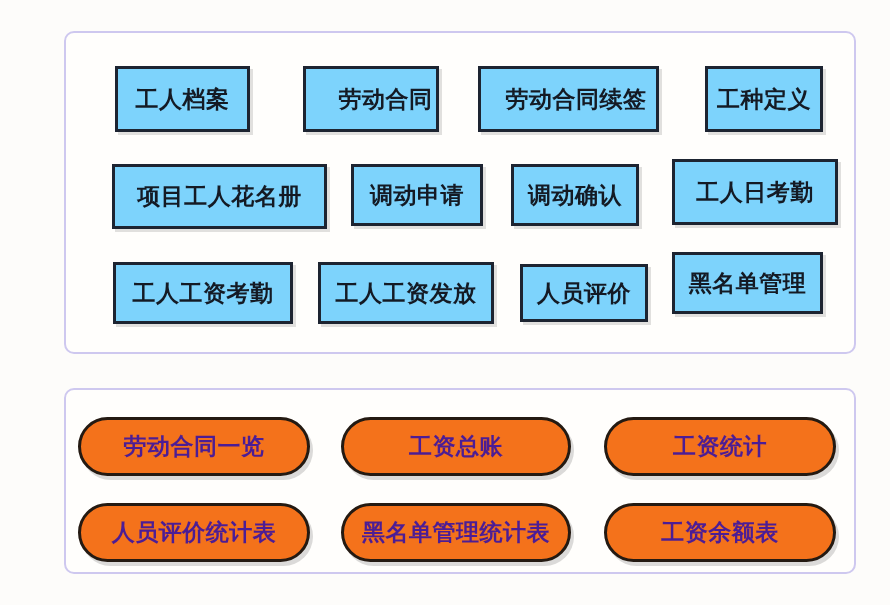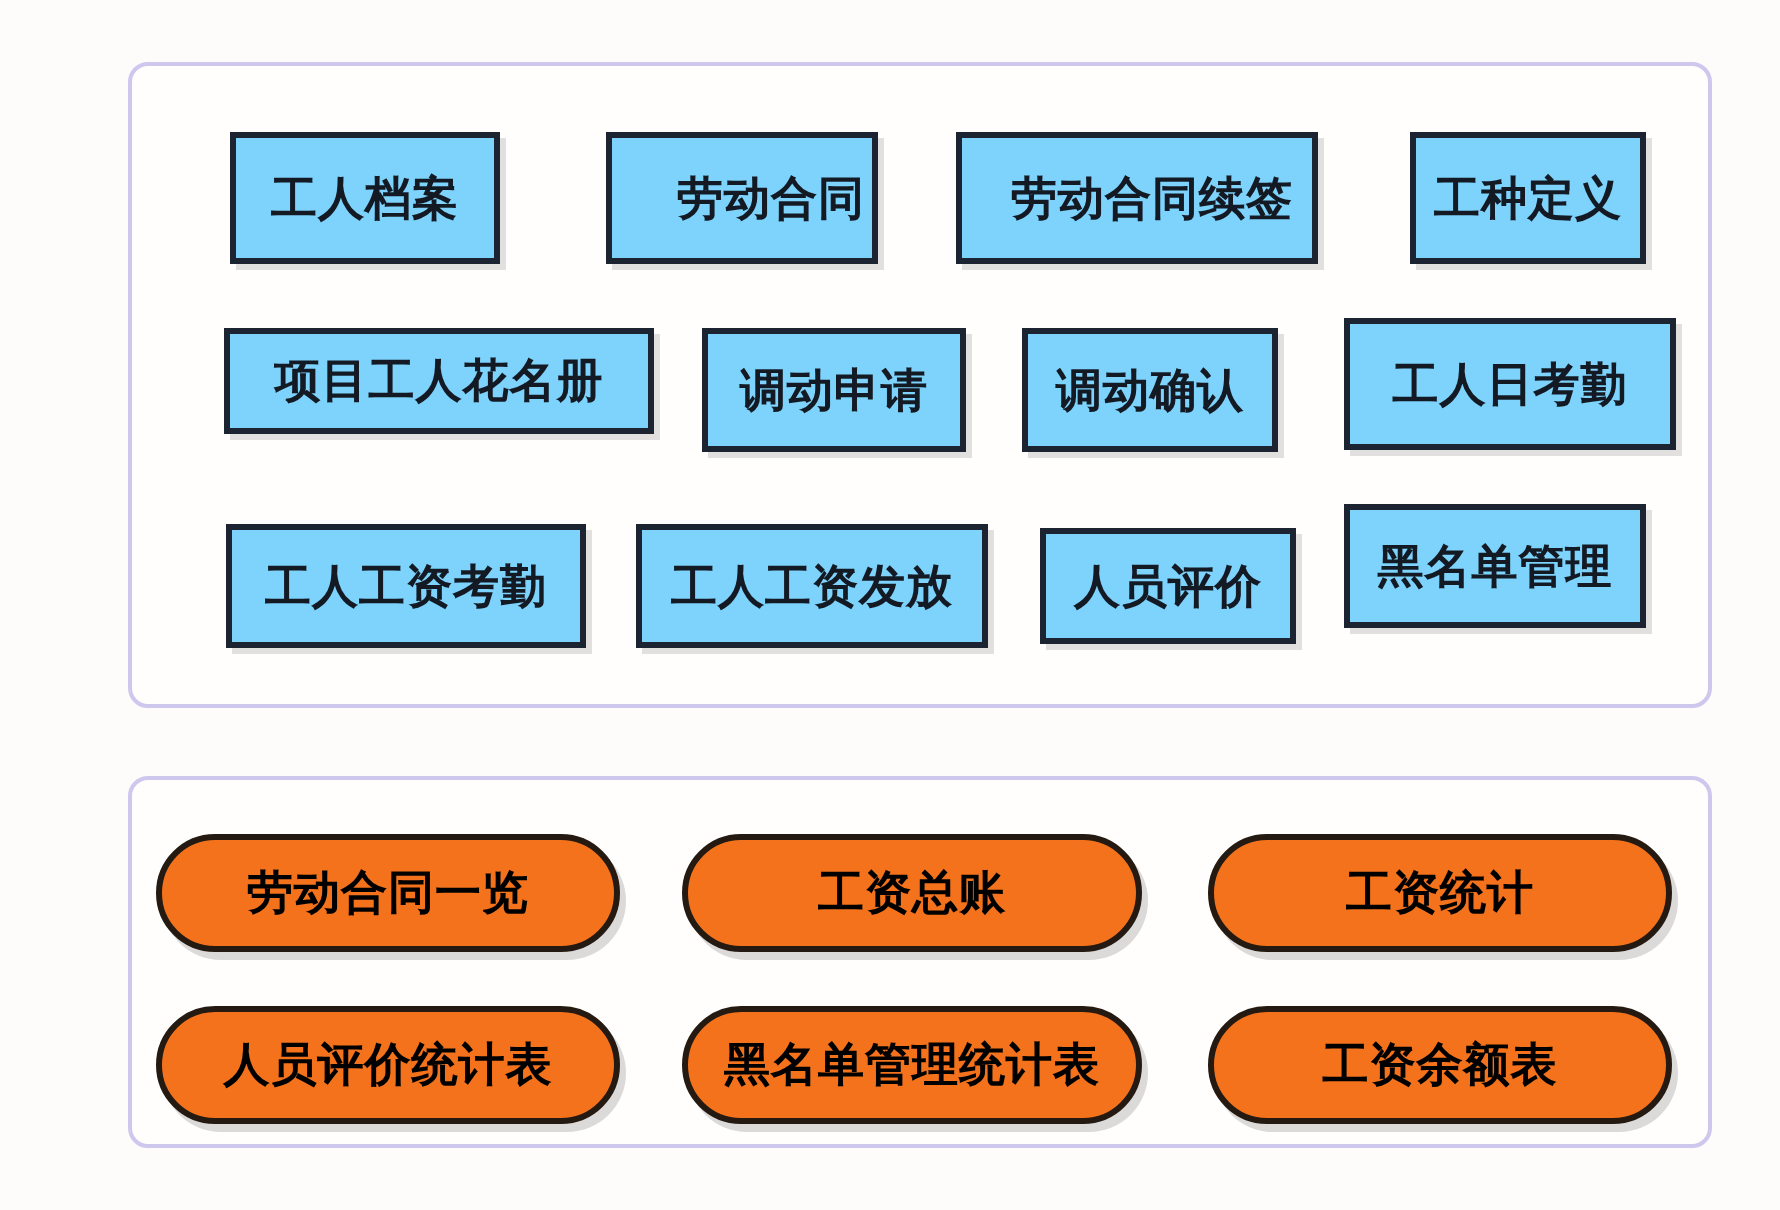--- a/index.html
+++ b/index.html
@@ -56,21 +56,21 @@
     white-space: nowrap;
   }
 
   
   .rp-btn {
     position: absolute;
     background: #f4721b;
     border: 3px solid #241a12;
     border-radius: 999px;
     box-sizing: border-box;
-    color: #000000;
+    color: #4c1d95;
     font-weight: bold;
     letter-spacing: 0.5px;
     display: flex;
     align-items: center;
     justify-content: center;
     text-align: center;
     box-shadow: 3px 4px 0 rgba(110,110,110,0.25);
     font-size: 23px;
     line-height: 1;
     white-space: nowrap;
@@ -80,21 +80,21 @@
 <body>
 
 <div class="panel" id="panel-functions"></div>
 <div class="panel" id="panel-reports"></div>
 
 <div id="fn-buttons-layer">
     <div class="fn-btn" style="left: 115px; top: 66px; width: 135px; height: 66px;">工人档案</div>
     <div class="fn-btn" style="left: 303px; top: 66px; width: 136px; height: 66px; padding-left: 29px;">劳动合同</div>
     <div class="fn-btn" style="left: 478px; top: 66px; width: 181px; height: 66px; padding-left: 15px;">劳动合同续签</div>
     <div class="fn-btn" style="left: 705px; top: 66px; width: 118px; height: 66px;">工种定义</div>
-    <div class="fn-btn" style="left: 112px; top: 164px; width: 215px; height: 53px;">项目工人花名册</div>
+    <div class="fn-btn" style="left: 112px; top: 164px; width: 215px; height: 65px;">项目工人花名册</div>
     <div class="fn-btn" style="left: 351px; top: 164px; width: 132px; height: 62px;">调动申请</div>
     <div class="fn-btn" style="left: 511px; top: 164px; width: 128px; height: 62px;">调动确认</div>
     <div class="fn-btn" style="left: 672px; top: 159px; width: 166px; height: 66px;">工人日考勤</div>
     <div class="fn-btn" style="left: 113px; top: 262px; width: 180px; height: 62px;">工人工资考勤</div>
     <div class="fn-btn" style="left: 318px; top: 262px; width: 176px; height: 62px;">工人工资发放</div>
     <div class="fn-btn" style="left: 520px; top: 264px; width: 128px; height: 58px;">人员评价</div>
     <div class="fn-btn" style="left: 672px; top: 252px; width: 151px; height: 62px;">黑名单管理</div>
   </div>
 <div id="rp-buttons-layer">
     <div class="rp-btn" style="left: 78px; top: 417px; width: 232px; height: 59px;">劳动合同一览</div>

